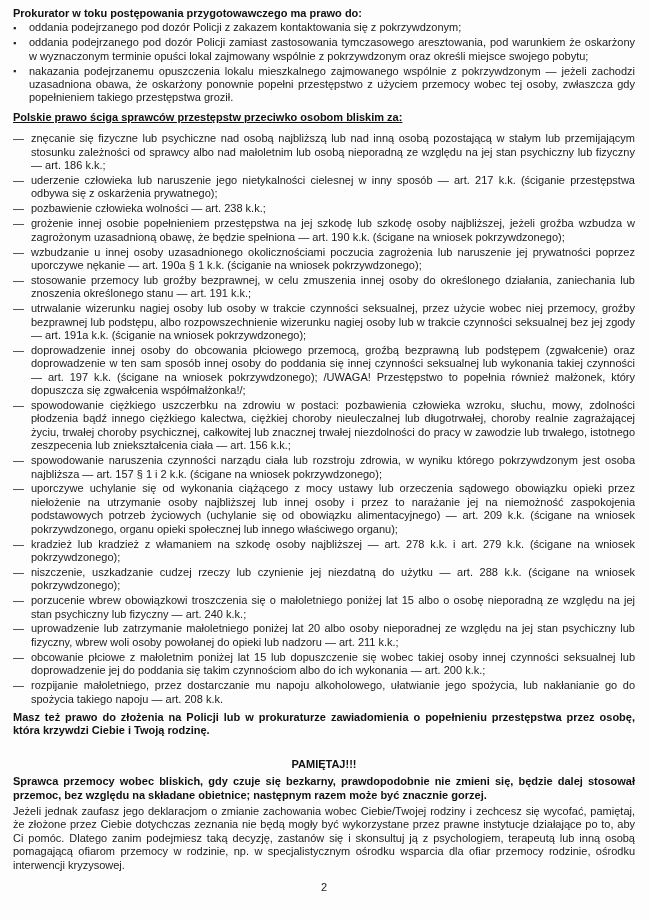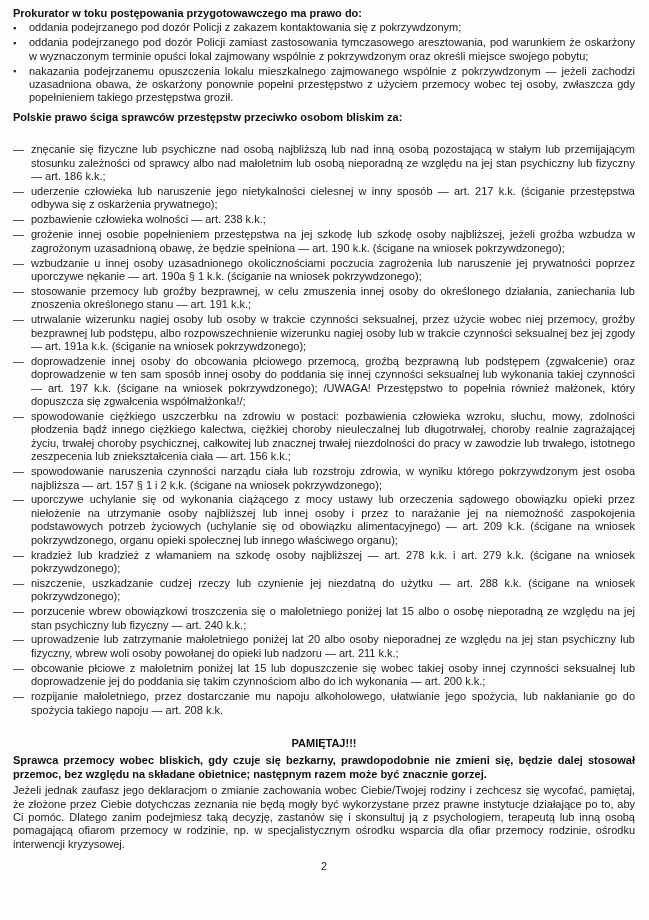--- a/index.html
+++ b/index.html
@@ -18,21 +18,21 @@
     padding: 7px 14px 12px 13px;
     font-size: 11px;
     line-height: 13.4px;
   }
   .heading {
     font-weight: bold;
     color: #111;
     margin: 0 0 1px 0;
     text-align: justify;
   }
-  .heading.crimes-heading { margin-top: 6px; margin-bottom: 19px; }
+  .heading.crimes-heading { margin-top: 6px; margin-bottom: 8px; text-decoration: underline; }
   .list { margin: 0; padding: 0; }
   .li {
     position: relative;
     text-align: justify;
     margin: 0 0 1.5px 0;
   }
   .li .marker {
     position: absolute;
     left: 0;
     top: 0;
@@ -166,20 +166,21 @@
         <span class="marker">—</span>
         <span>obcowanie płciowe z małoletnim poniżej lat 15 lub dopuszczenie się wobec takiej osoby innej czynności seksualnej lub doprowadzenie jej do poddania się takim czynnościom albo do ich wykonania — art. 200 k.k.;</span>
       </div>
 
       <div class="li">
         <span class="marker">—</span>
         <span>rozpijanie małoletniego, przez dostarczanie mu napoju alkoholowego, ułatwianie jego spożycia, lub nakłanianie go do spożycia takiego napoju — art. 208 k.k.</span>
       </div>
     </div>
 
+  <p class="para bold report-right">Masz też prawo do złożenia na Policji lub w prokuraturze zawiadomienia o popełnieniu przestępstwa przez osobę, która krzywdzi Ciebie i Twoją rodzinę.</p>
 
   <p class="remember-title">PAMIĘTAJ!!!</p>
 
   <p class="para bold">Sprawca przemocy wobec bliskich, gdy czuje się bezkarny, prawdopodobnie nie zmieni się, będzie dalej stosował przemoc, bez względu na składane obietnice; następnym razem może być znacznie gorzej.</p>
 
   <p class="para advice">Jeżeli jednak zaufasz jego deklaracjom o zmianie zachowania wobec Ciebie/Twojej rodziny i zechcesz się wycofać, pamiętaj, że złożone przez Ciebie dotychczas zeznania nie będą mogły być wykorzystane przez prawne instytucje działające po to, aby Ci pomóc. Dlatego zanim podejmiesz taką decyzję, zastanów się i skonsultuj ją z psychologiem, terapeutą lub inną osobą pomagającą ofiarom przemocy w rodzinie, np. w specjalistycznym ośrodku wsparcia dla ofiar przemocy rodzinie, ośrodku interwencji kryzysowej.</p>
 
   <div class="page-number">2</div>
 
 </div>

